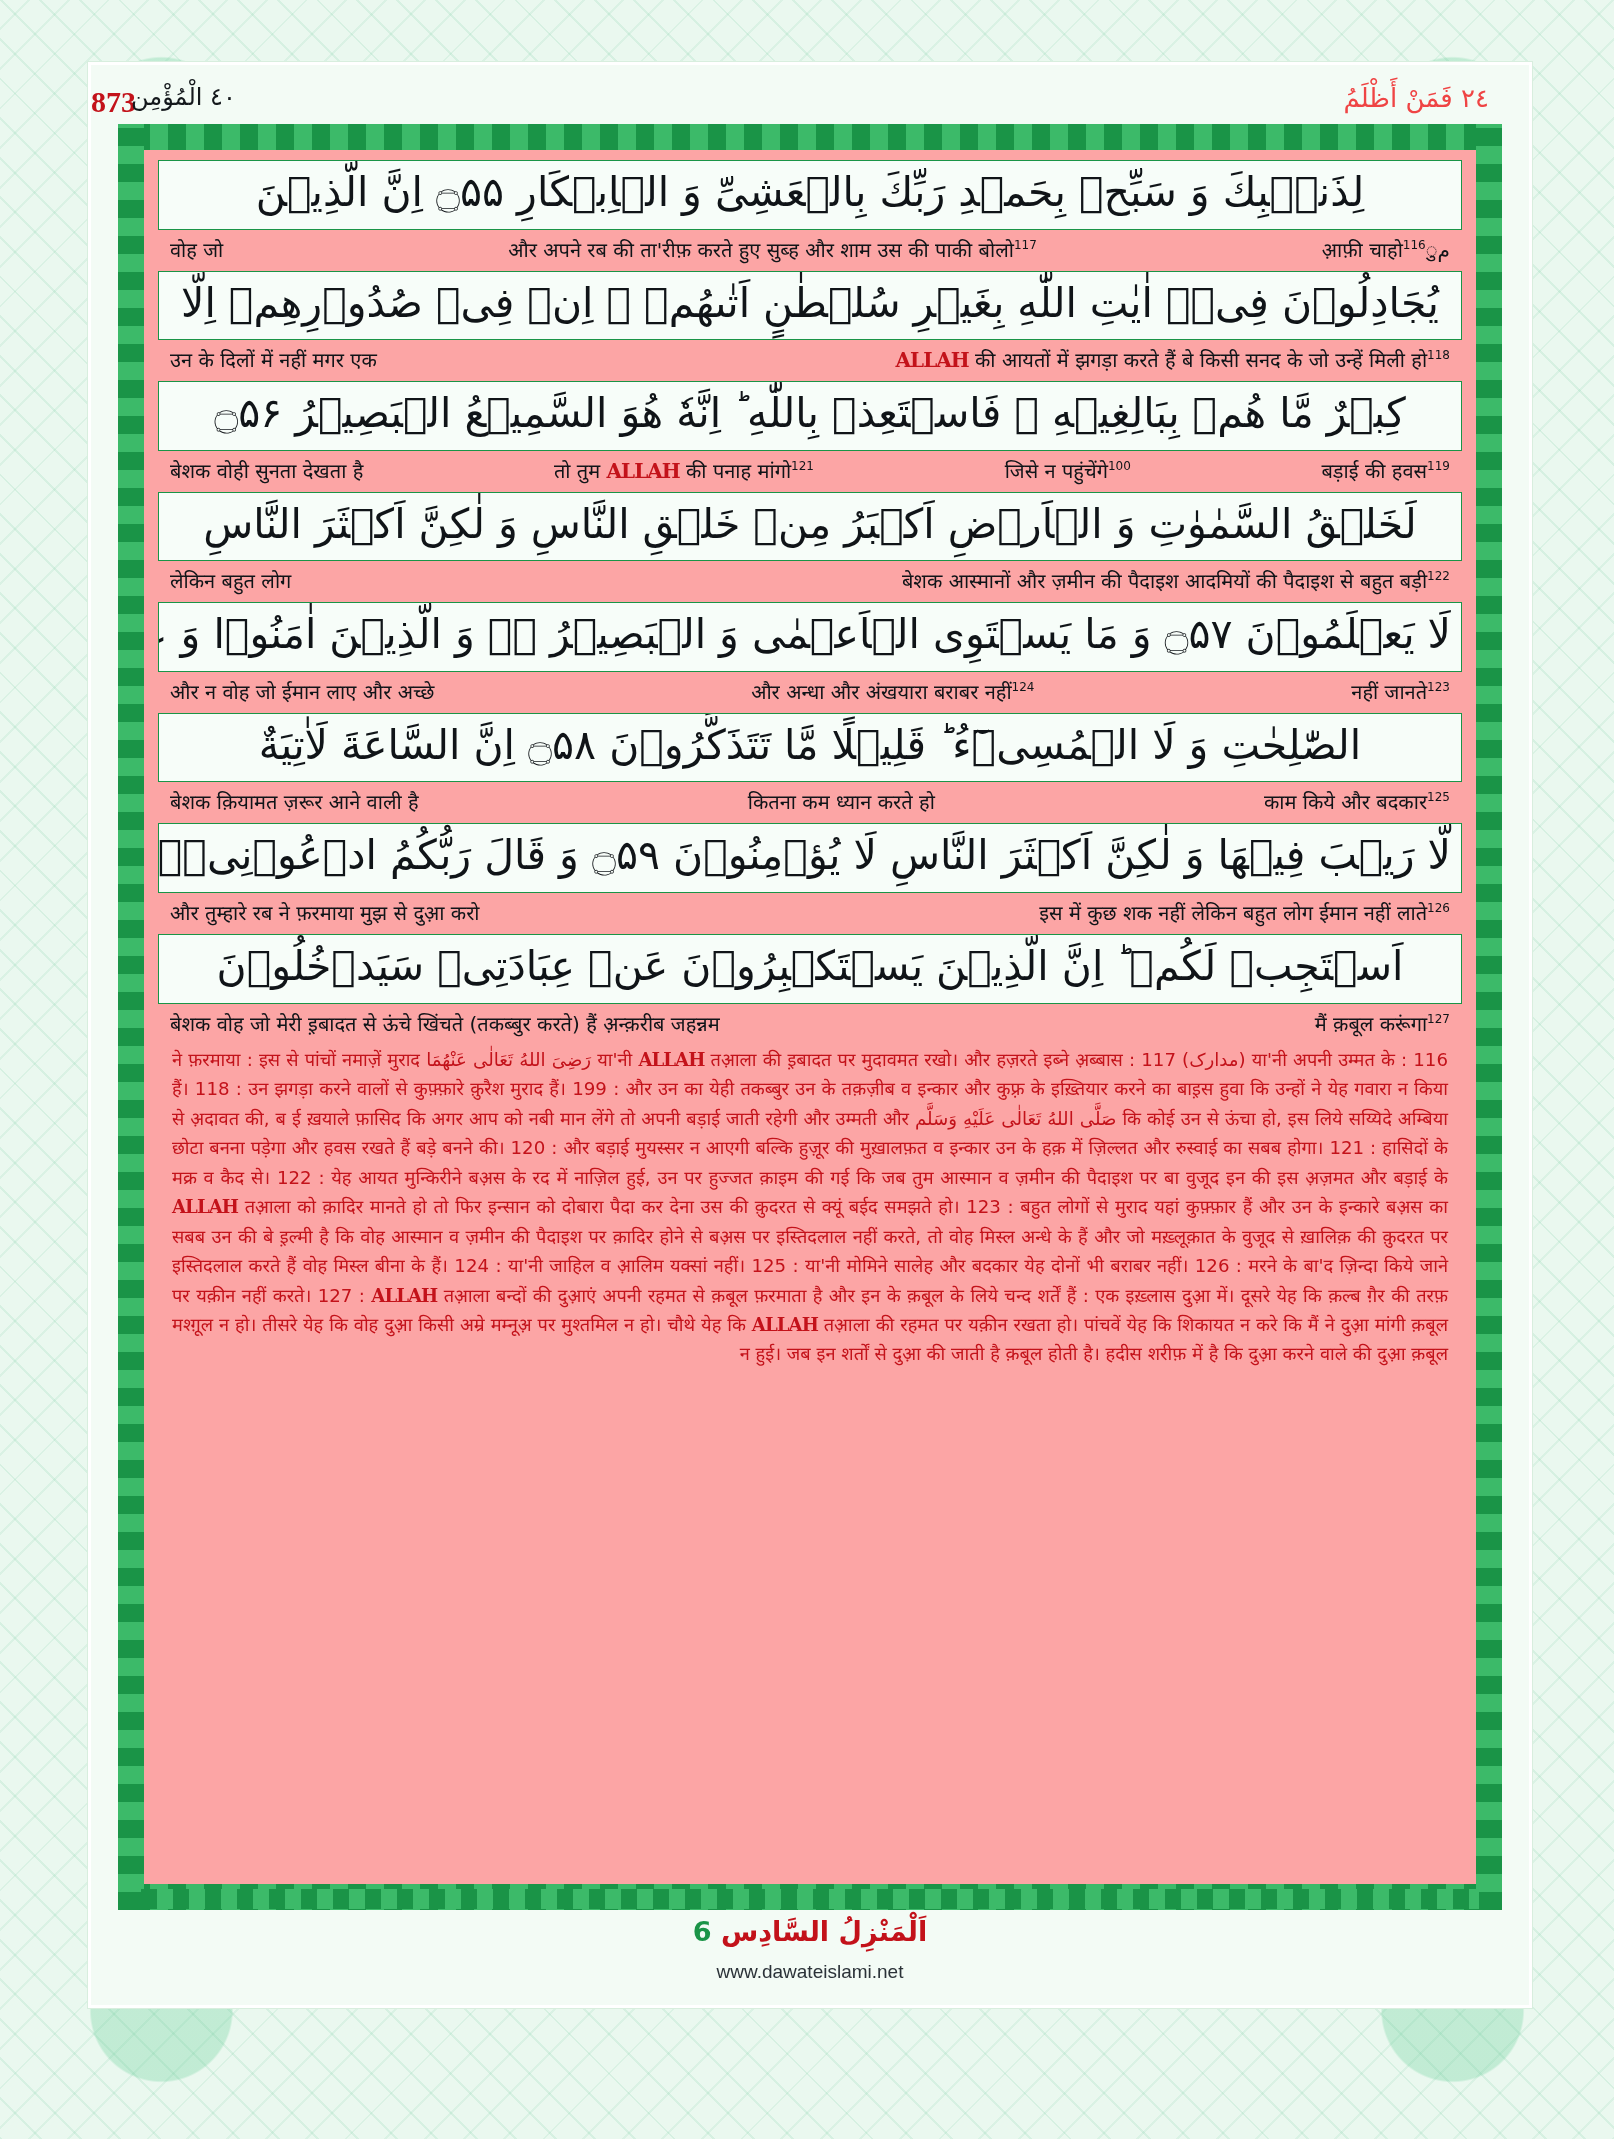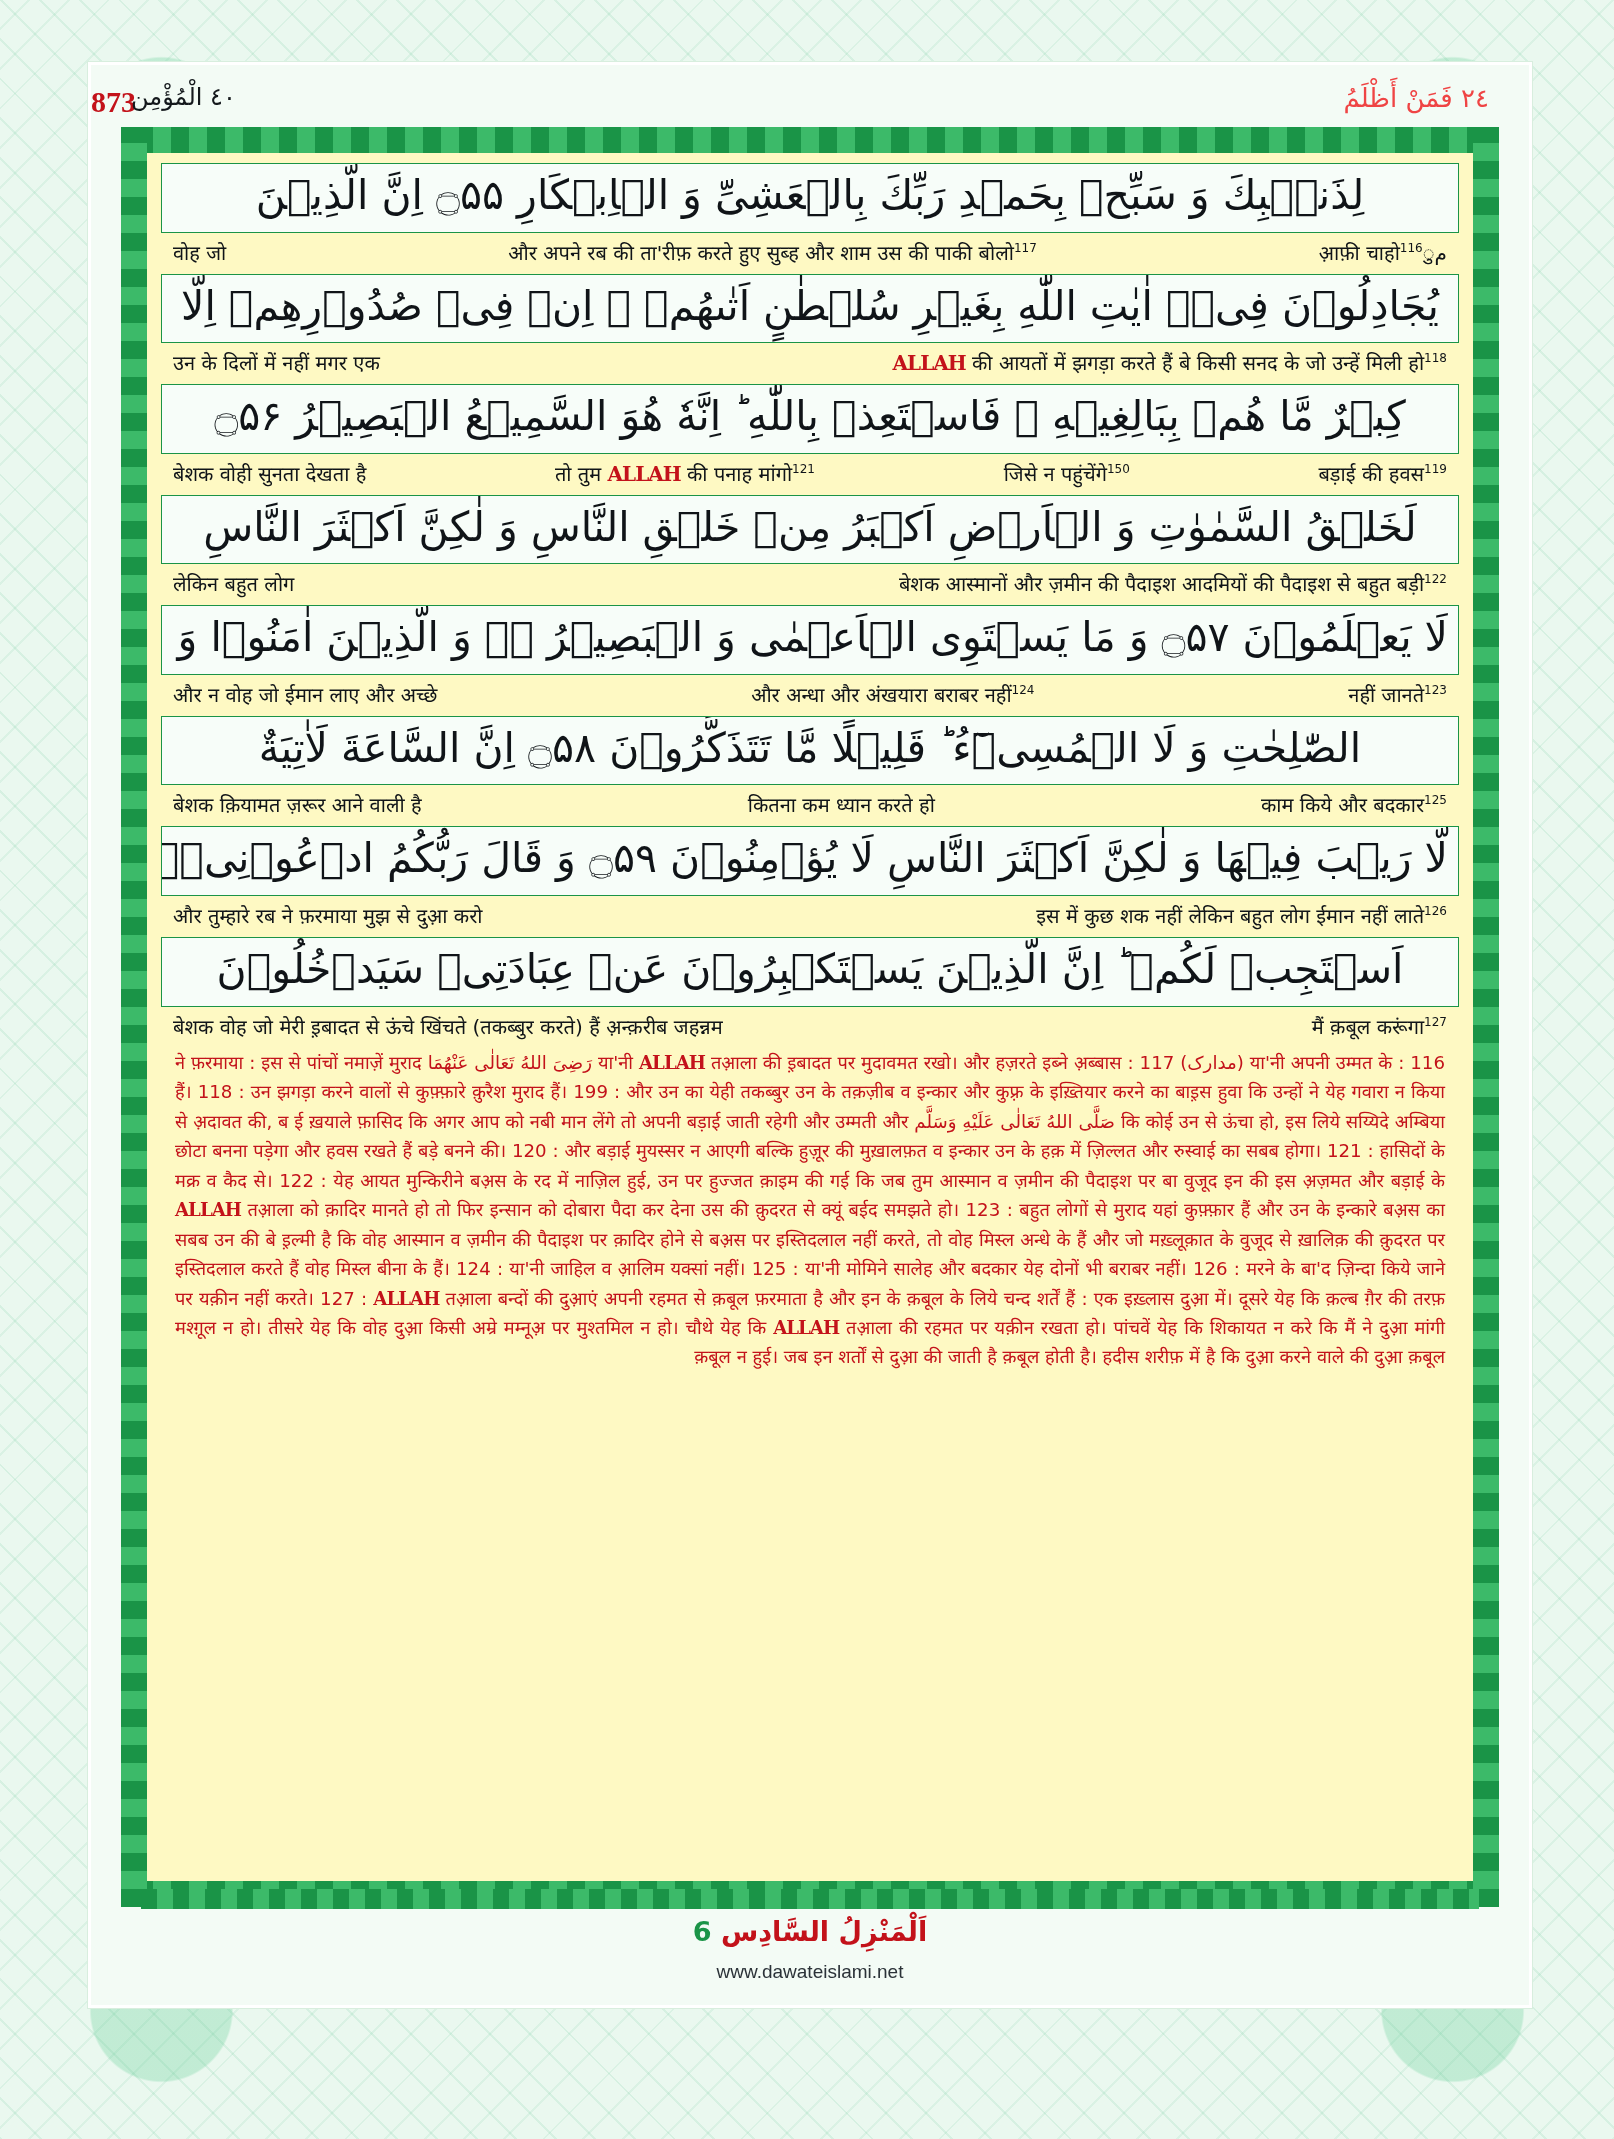--- a/index.html
+++ b/index.html
@@ -82,22 +82,22 @@
     font-family: "Liberation Serif", serif;
   }
 
   
   .frame {
     position: absolute;
     left: 50px;
     top: 82px;
     right: 50px;
     bottom: 118px;
-    border: 6px solid #6d28d9;
-    background: #fef9c3;
+    border: 3px solid #6d28d9;
+    background: #fca5a5;
     box-sizing: border-box;
   }
   .frame-band {
     position: absolute;
     background: #1a9447;
   }
   .band-top { left: -12px; right: -12px; top: -26px; height: 26px;
     background: repeating-linear-gradient(90deg,#1a9447 0 18px,#3cba69 18px 36px); }
   .band-bottom { left: -12px; right: -12px; bottom: -26px; height: 26px;
     background: repeating-linear-gradient(90deg,#1a9447 0 18px,#3cba69 18px 36px); }
@@ -221,21 +221,21 @@
             <div class="arabic-line">یُجَادِلُوۡنَ فِیۡۤ اٰیٰتِ اللّٰهِ بِغَیۡرِ سُلۡطٰنٍ اَتٰىهُمۡ ۙ اِنۡ فِیۡ صُدُوۡرِهِمۡ اِلَّا</div>
             <div class="urdu-line">
               <span class="seg"><span><span class="allah">ALLAH</span> की आयतों में झगड़ा करते हैं बे किसी सनद के जो उन्हें मिली हो</span><sup>118</sup></span>
               <span class="seg"><span>उन के दिलों में नहीं मगर एक</span></span>
             </div>
           </div>
           <div class="ayah-block">
             <div class="arabic-line">كِبۡرٌ مَّا هُمۡ بِبَالِغِیۡهِ ۚ فَاسۡتَعِذۡ بِاللّٰهِ ؕ اِنَّهٗ هُوَ السَّمِیۡعُ الۡبَصِیۡرُ ۝۵۶</div>
             <div class="urdu-line">
               <span class="seg"><span>बड़ाई की हवस</span><sup>119</sup></span>
-              <span class="seg"><span>जिसे न पहुंचेंगे</span><sup>150</sup></span>
+              <span class="seg"><span>जिसे न पहुंचेंगे</span><sup>100</sup></span>
               <span class="seg"><span>तो तुम <span class="allah">ALLAH</span> की पनाह मांगो</span><sup>121</sup></span>
               <span class="seg"><span>बेशक वोही सुनता देखता है</span></span>
             </div>
           </div>
           <div class="ayah-block">
             <div class="arabic-line">لَخَلۡقُ السَّمٰوٰتِ وَ الۡاَرۡضِ اَكۡبَرُ مِنۡ خَلۡقِ النَّاسِ وَ لٰكِنَّ اَكۡثَرَ النَّاسِ</div>
             <div class="urdu-line">
               <span class="seg"><span>बेशक आस्मानों और ज़मीन की पैदाइश आदमियों की पैदाइश से बहुत बड़ी</span><sup>122</sup></span>
               <span class="seg"><span>लेकिन बहुत लोग</span></span>
             </div>

